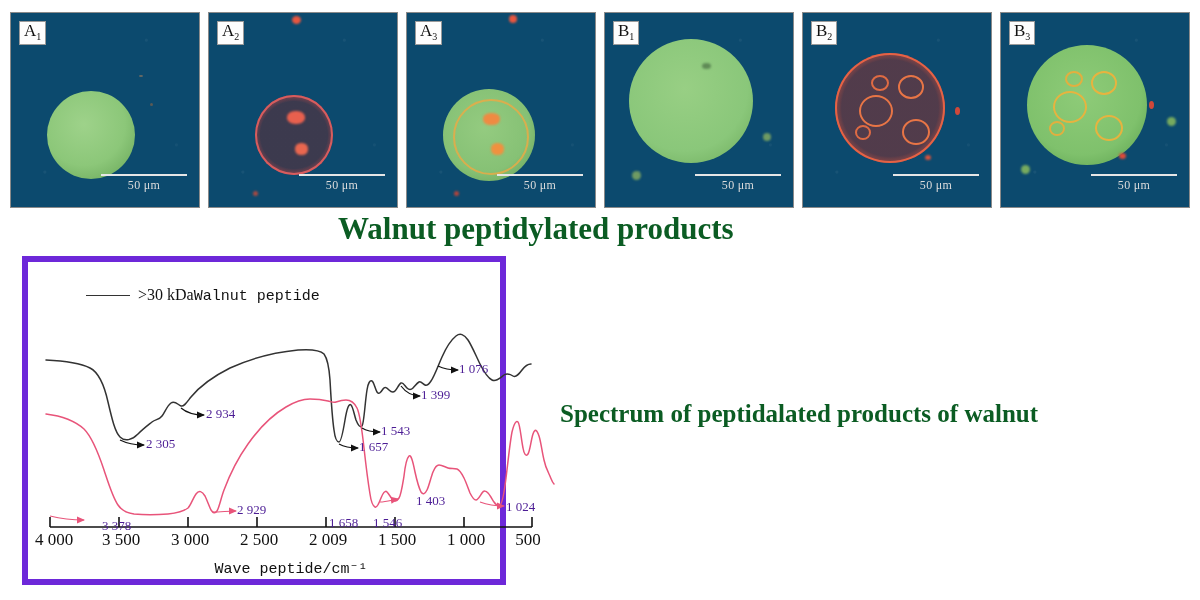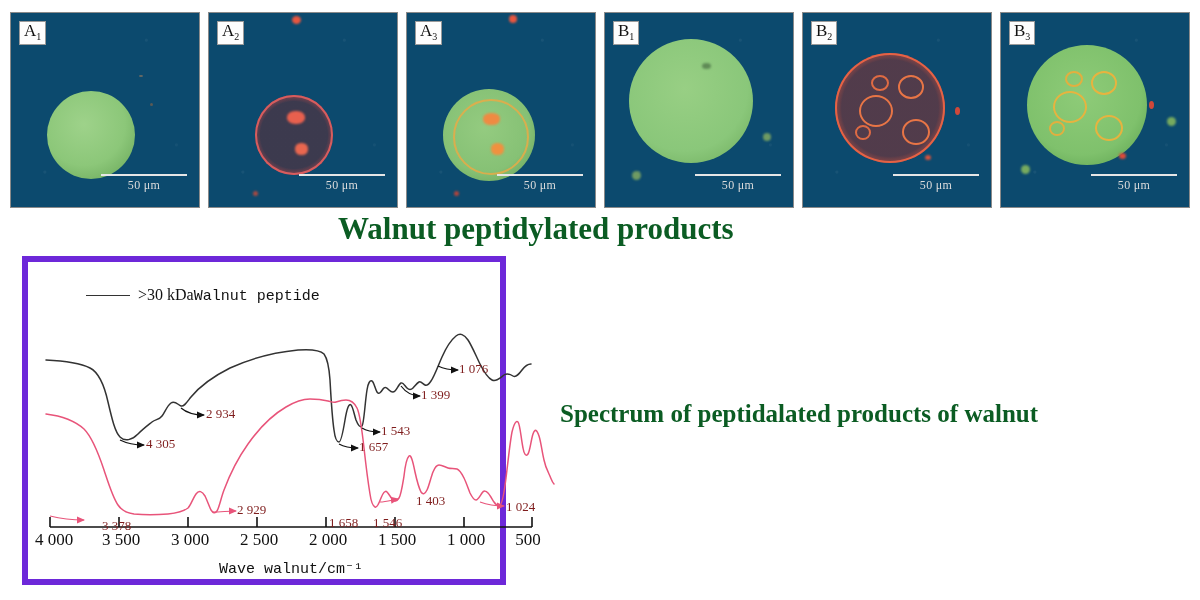--- a/index.html
+++ b/index.html
@@ -63,21 +63,21 @@
     font-family:"Liberation Mono",monospace;font-size:15px;color:#121212;
     white-space:nowrap;line-height:1.42;
   }
   .legend-row{display:flex;align-items:center;gap:8px;}
   .legend-swatch{display:inline-block;width:44px;height:0;border-top:1.6px solid #333;}
   .legend-swatch.red{border-top-color:#e8547a;}
   .legend-text{display:inline-block;}
   .legend-text .kda{font-family:"Liberation Serif",serif;font-size:16px;}
   .ann{
     position:absolute;z-index:3;font-family:"Liberation Serif",serif;
-    font-size:13px;color:#7f1d1d;white-space:nowrap;
+    font-size:13px;color:#4c1d95;white-space:nowrap;
   }
   #xaxis-labels{
     position:absolute;left:0;top:268px;width:526px;z-index:3;
     font-family:"Liberation Serif",serif;font-size:17px;color:#111;
   }
   #xaxis-labels span{position:absolute;transform:translateX(-50%);white-space:nowrap;}
   #xaxis-title{
     position:absolute;left:0;top:297px;width:526px;text-align:center;z-index:3;
     font-family:"Liberation Mono",monospace;font-size:15px;color:#111;
   }
@@ -302,41 +302,41 @@
     <defs>
       <marker id="arrowK" markerWidth="7" markerHeight="7" refX="6" refY="3" orient="auto" markerUnits="strokeWidth">
         <path d="M0,0 L7,3 L0,6 z" fill="#111" stroke="none"></path>
       </marker>
       <marker id="arrowR" markerWidth="7" markerHeight="7" refX="6" refY="3" orient="auto" markerUnits="strokeWidth">
         <path d="M0,0 L7,3 L0,6 z" fill="#e8547a" stroke="none"></path>
       </marker>
     </defs>
   </svg>
 
-  <div class="ann" style="left:118px;top:174px;">4 305</div>
+  <div class="ann" style="left:118px;top:174px;">2 305</div>
   <div class="ann" style="left:178px;top:144px;">2 934</div>
   <div class="ann" style="left:331px;top:177px;">1 657</div>
   <div class="ann" style="left:353px;top:161px;">1 543</div>
   <div class="ann" style="left:393px;top:125px;">1 399</div>
   <div class="ann" style="left:431px;top:99px;">1 076</div>
 
   <div class="ann" style="left:58px;top:256px;margin-left:16px;">3 378</div>
   <div class="ann" style="left:209px;top:240px;">2 929</div>
   <div class="ann" style="left:301px;top:253px;">1 658</div>
   <div class="ann" style="left:345px;top:253px;">1 546</div>
   <div class="ann" style="left:372px;top:231px;margin-left:16px;">1 403</div>
   <div class="ann" style="left:478px;top:237px;">1 024</div>
 
   <div id="xaxis-labels">
     <span style="left:26px;">4 000</span>
     <span style="left:93px;">3 500</span>
     <span style="left:162px;">3 000</span>
     <span style="left:231px;">2 500</span>
-    <span style="left:300px;">2 000</span>
+    <span style="left:300px;">2 009</span>
     <span style="left:369px;">1 500</span>
     <span style="left:438px;text-align:center;">1 000</span>
     <span style="left:500px;">500</span>
   </div>
 
   <div id="xaxis-title">
-    <span>Wave walnut/cm⁻¹</span>
+    <span>Wave peptide/cm⁻¹</span>
   </div>
 </div>
 
 </body></html>

